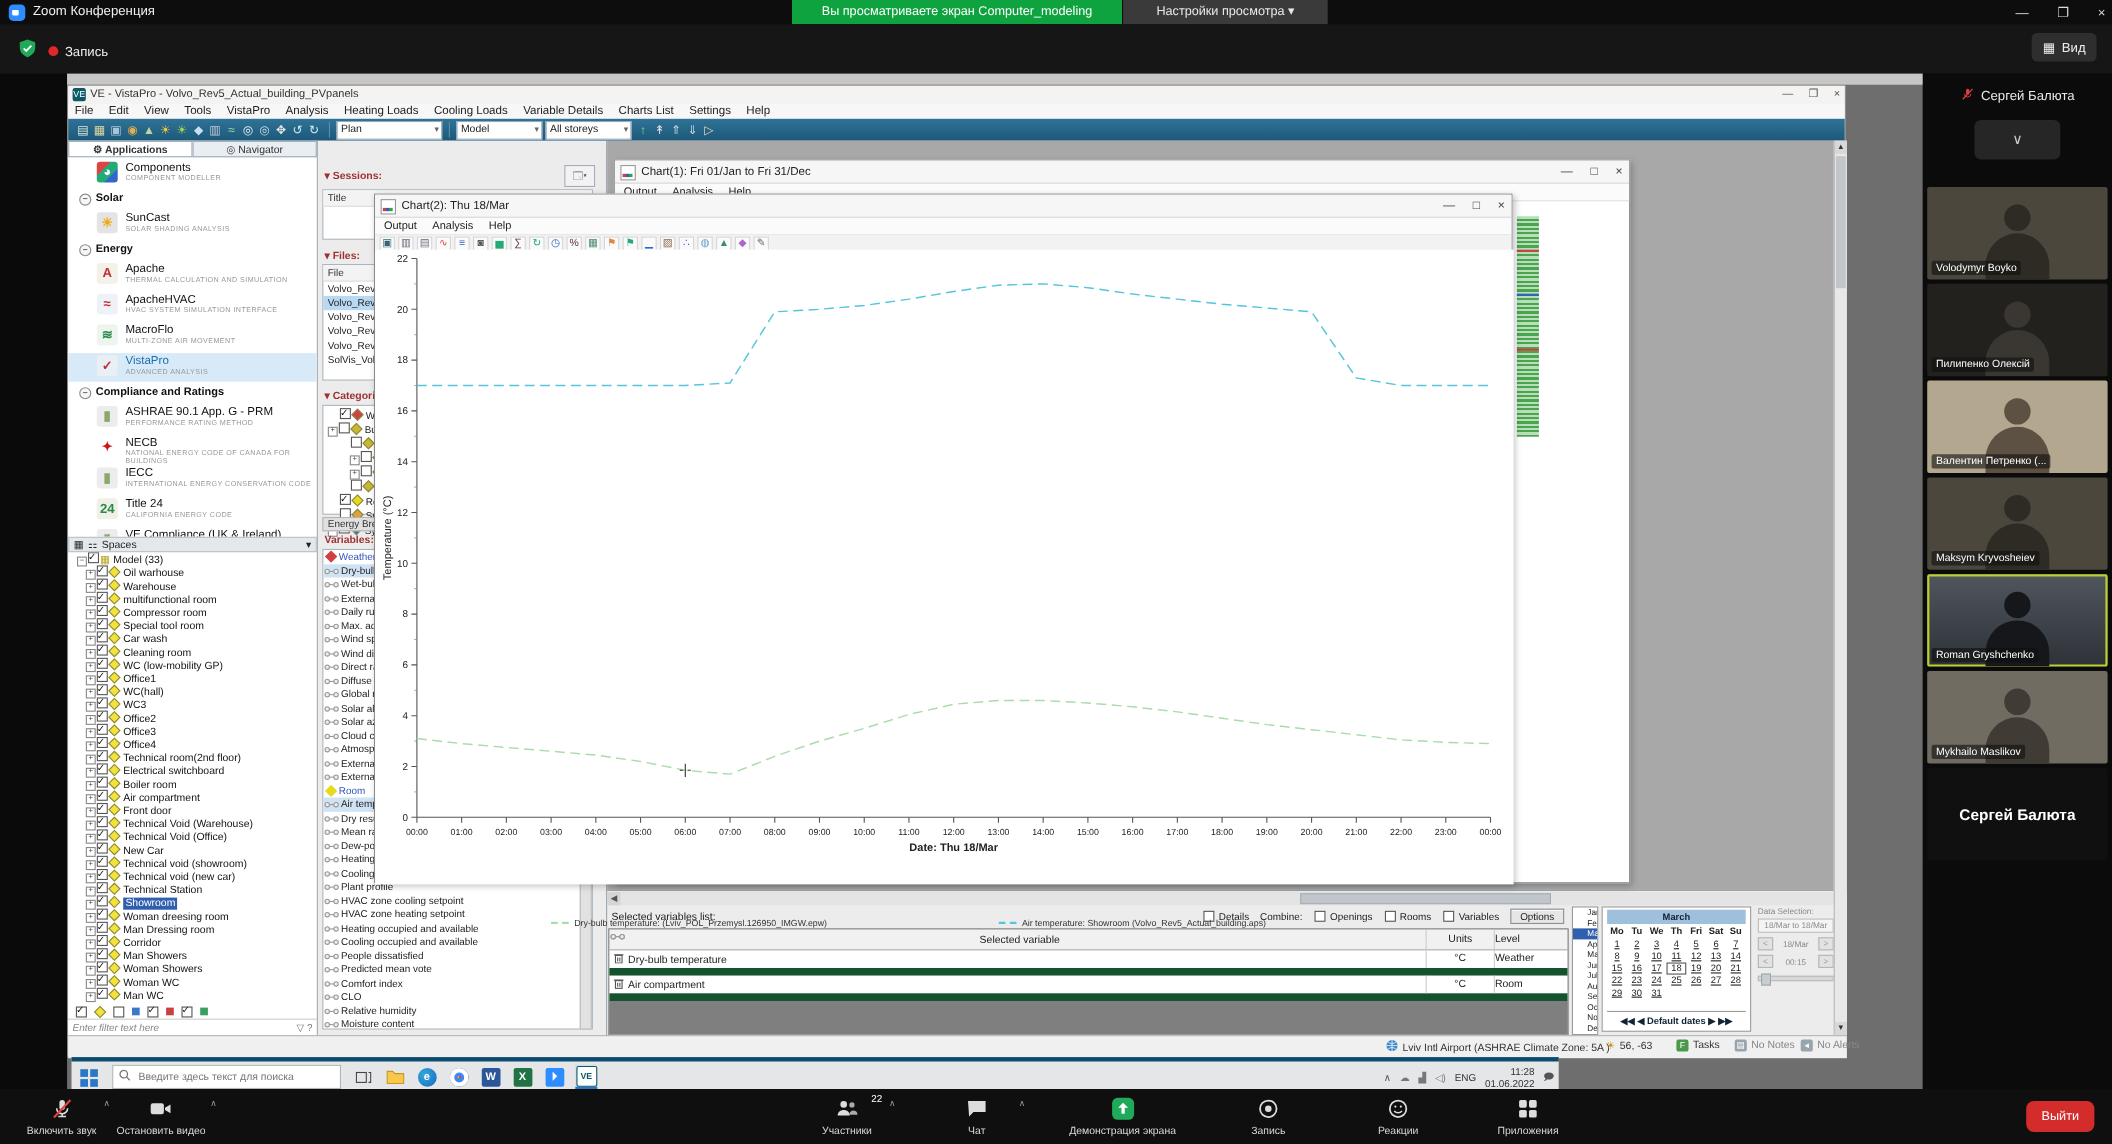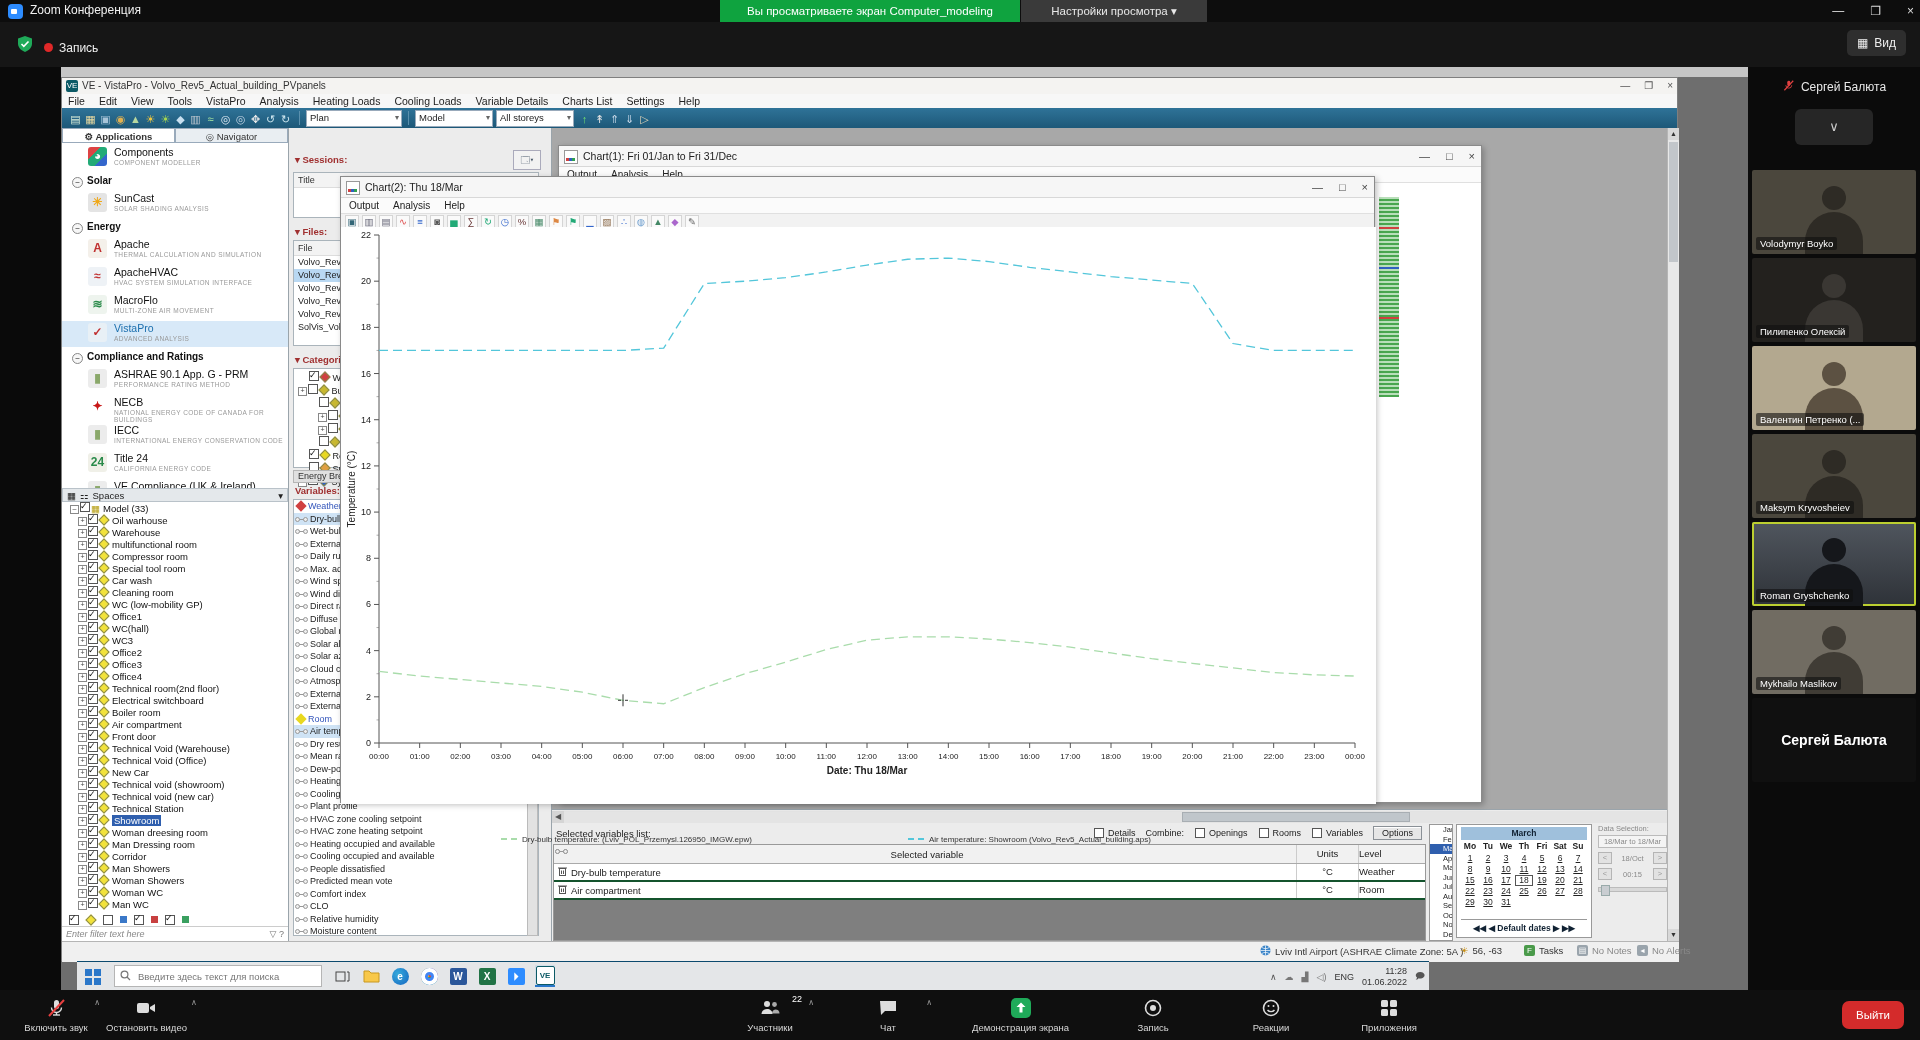--- a/index.html
+++ b/index.html
@@ -97,21 +97,21 @@
   
   #bottom-panel{left:0;top:681px;width:1127px;height:132px;background:#ececec;border-top:1px solid #9aa4ab;box-sizing:border-box;}
   #bp-scroll{position:absolute;left:0;top:1px;width:1115px;height:12px;background:#e4e4e4;}
   #bp-scroll .larr{position:absolute;left:0;top:0;width:12px;height:12px;background:#d5d5d5;font-size:8px;line-height:12px;text-align:center;color:#555;}
   #bp-scroll .thumb{position:absolute;left:630px;top:1px;width:228px;height:10px;background:#c0c6cb;border:1px solid #a8aeb3;box-sizing:border-box;}
   #bp-header{position:absolute;left:0;top:14px;width:874px;height:18px;font-size:9.5px;display:flex;align-items:center;}
   .bp-ctl{display:flex;align-items:center;gap:3px;font-size:9px;color:#222;}
   #options-btn{border:1px solid #8a9096;background:#e6e6e6;box-shadow:inset 0 1px #fff;padding:1px 8px;font-size:9px;}
   #sv-table{position:absolute;left:1px;top:34px;width:873px;height:97px;background:#7f7f7f;border:1px solid #999;box-sizing:border-box;}
   .sv-hrow{display:flex;height:18px;background:#f1f1f1;border-bottom:1px solid #aaa;font-size:9.5px;align-items:center;}
-  .sv-row{display:flex;height:16px;background:#fff;border-bottom:2px solid #14532d;font-size:9.5px;align-items:center;}
+  .sv-row{display:flex;height:16px;background:#fff;border-bottom:7px solid #14532d;font-size:9.5px;align-items:center;}
   .sv-c1{flex:1;display:flex;align-items:center;gap:4px;padding-left:4px;border-right:1px solid #ccc;height:100%;box-sizing:border-box;}
   .sv-c2{width:62px;text-align:center;border-right:1px solid #ccc;height:100%;line-height:16px;box-sizing:border-box;}
   .sv-c3{width:66px;height:100%;line-height:16px;}
   .sv-hrow .sv-c1{justify-content:center;}
   .sv-hrow .sv-c2,.sv-hrow .sv-c3{line-height:18px;}
   #months{position:absolute;left:877px;top:14px;width:24px;height:117px;background:#fff;border:1px solid #999;font-size:7.5px;box-sizing:border-box;overflow:hidden;}
   .mrow{height:9.5px;line-height:9.5px;padding-left:13px;color:#222;}
   .mrow.sel{background:#2f5fae;color:#fff;}
   #calendar{position:absolute;left:904px;top:14px;width:136px;height:114px;background:#fff;border:1px solid #999;box-sizing:border-box;font-size:8.5px;}
   #cal-title{height:13px;background:#9fc0dc;text-align:center;font-weight:bold;color:#123;line-height:13px;margin:2px 4px 0;}
@@ -129,21 +129,21 @@
   .ds-slider{margin-top:7px;height:3px;background:#d8d8d8;border:1px solid #bbb;position:relative;}
   .ds-slider::after{content:'';position:absolute;left:2px;top:-3px;width:7px;height:9px;background:#c9cdd1;border:1px solid #9aa;}
   #ve-scroll{left:1605px;top:50px;width:12px;height:813px;background:#e8e8e8;border-left:1px solid #b5b5b5;box-sizing:border-box;}
   #ve-scroll .arr{position:absolute;left:0;width:11px;height:12px;font-size:7px;text-align:center;line-height:12px;color:#333;background:#d8d8d8;}
   #ve-scroll .thumb{position:absolute;left:1px;top:14px;width:9px;height:120px;background:#c2c6ca;}
   
   #ve-status{left:0;top:863px;width:1617px;height:21px;background:#f0f0f0;border-top:1px solid #b5b5b5;box-sizing:border-box;font-size:9.5px;color:#333;}
   .st-item{position:absolute;top:3px;display:flex;gap:4px;align-items:center;white-space:nowrap;}
   .st-sq{display:inline-block;width:11px;height:11px;border-radius:2px;text-align:center;line-height:11px;font-size:8px;color:#fff;}
   
-  #taskbar{left:16px;top:894px;width:1352px;height:29px;background:#e4e6e8;border-top:1px solid #0c4a6e;box-sizing:border-box;}
+  #taskbar{left:4px;top:894px;width:1352px;height:29px;background:#e4e6e8;border-top:4px solid #0c4a6e;box-sizing:border-box;}
   #start-btn{left:8px;top:7px;width:16px;height:16px;display:grid;grid-template-columns:7px 7px;grid-gap:2px;}
   #start-btn i{background:#2a77c9;width:7px;height:7px;}
   #search-box{left:37px;top:3px;width:208px;height:22px;background:#fff;border:1px solid #b5b5b5;box-sizing:border-box;display:flex;align-items:center;gap:5px;padding-left:5px;}
   #search-box input{border:0;outline:0;font-size:9.5px;width:170px;font-family:"Liberation Sans",sans-serif;background:transparent;color:#333;}
   #tb-apps{left:255px;top:3px;height:22px;display:flex;gap:9px;align-items:center;}
   .tbi{width:20px;height:20px;display:flex;align-items:center;justify-content:center;position:relative;}
   .tile{width:17px;height:17px;border-radius:2px;color:#fff;font-size:10px;font-weight:bold;text-align:center;line-height:17px;}
   .tbi.on{background:#d0dde8;border-bottom:2px solid #2a77c9;box-sizing:content-box;}
   #tray{right:4px;top:0;height:29px;display:flex;align-items:center;gap:8px;font-size:9px;color:#333;}
   #clockblk{text-align:right;line-height:1.15;font-size:9px;}
@@ -598,21 +598,21 @@
               <span>◀◀</span> <span>◀</span>
               <span>Default dates</span>
               <span>▶</span> <span>▶▶</span>
             </div>
           </div>
           <div id="datasel">
             <div>Data Selection:</div>
             <div class="ds-field">18/Mar to 18/Mar</div>
             <div class="ds-row">
               <span class="ds-btn">&lt;</span>
-              <span class="ds-val">18/Oct</span>
+              <span class="ds-val">18/Mar</span>
               <span class="ds-btn">&gt;</span>
             </div>
             <div class="ds-row">
               <span class="ds-btn">&lt;</span>
               <span class="ds-val">00:15</span>
               <span class="ds-btn">&gt;</span>
             </div>
             <div class="ds-slider"></div>
           </div>
         </div>

